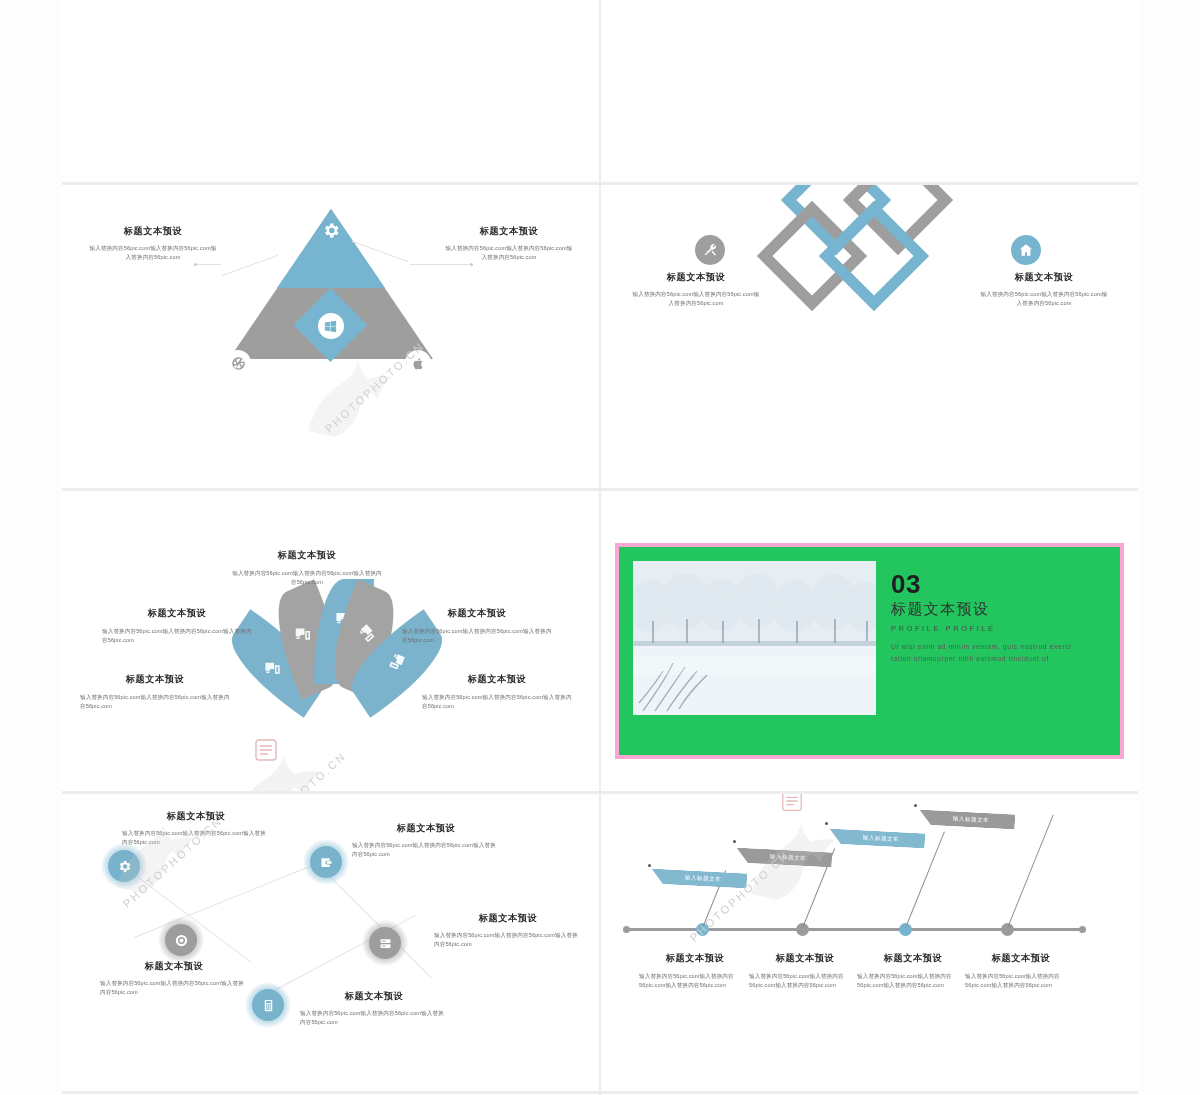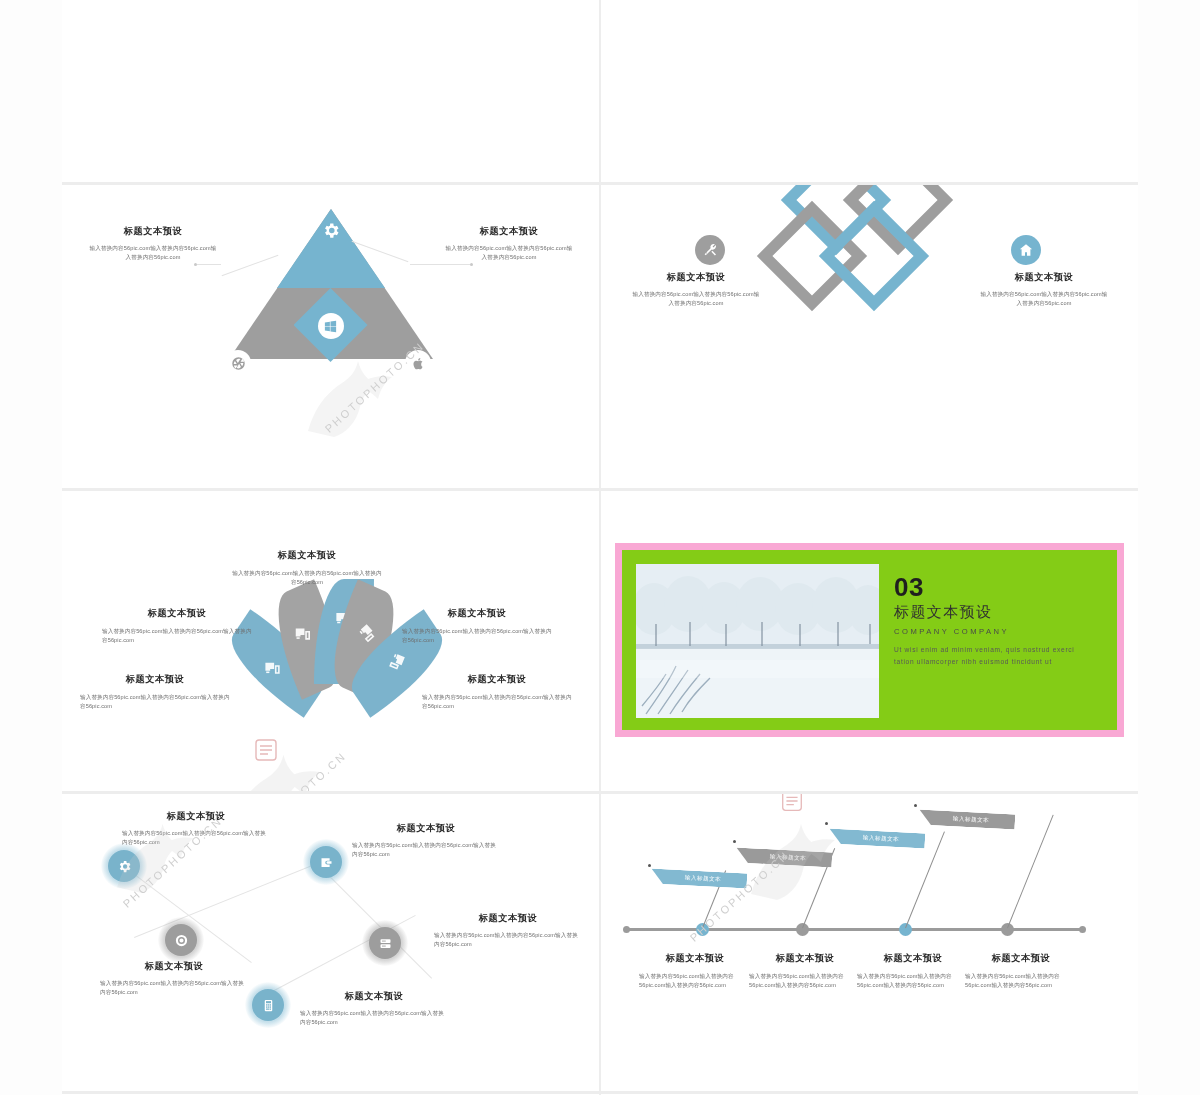--- a/index.html
+++ b/index.html
@@ -70,21 +70,21 @@
   .ico-round svg { width: 16px; height: 16px; fill: #fff; }
   .leaf {
     position:absolute; width: 60px; height: 105px;
     background: #7cb3cc;
     border-radius: 50% 0 50% 0 / 100% 0 100% 0;
   }
   .leaf.gray { background:#a3a3a3; }
   .leaf svg { position:absolute; width:19px;height:19px; fill:#fff; opacity:.92; }
 
   
-  .cover-frame { position:absolute; left: 14px; top: 52px; right: 14px; height: 194px; border:7px solid #f9a8d4; background:#84cc16; }
+  .cover-frame { position:absolute; left: 14px; top: 52px; right: 14px; height: 216px; border:4px solid #f9a8d4; background:#22c55e; }
   .cover-photo {
     position:absolute; left: 14px; top: 14px; width: 243px; height: 154px;
     background:
       radial-gradient(ellipse at 20% 82%, rgba(120,150,175,.30), rgba(120,150,175,0) 52%),
       linear-gradient(#dfe9f1 0%, #e7eff5 33%, #dfe8ef 40%, #eef4f8 62%, #e4ecf2 100%);
     overflow:hidden;
   }
   .cover-txt { position:absolute; left: 272px; top: 24px; }
   .c-num { font-size: 26px; font-weight: bold; color:#1f1f1f; line-height: 1; letter-spacing:.5px; }
   .c-cn  { font-size: 15px; color:#303030; letter-spacing:1.4px; margin-top: 3px; }
@@ -320,21 +320,21 @@
             <g stroke="#8fa3b4" stroke-width="1.3" opacity=".85" fill="none">
               <path d="M10 150c14-20 24-34 30-48M22 150c12-18 22-32 30-44M34 150c10-16 20-28 30-40"></path>
               <path d="M46 148c8-14 18-24 28-34M6 142c10-12 18-22 24-32"></path>
             </g>
             <rect y="96" width="243" height="18" fill="#ffffff" opacity=".25"></rect>
           </svg>
         </div>
         <div class="cover-txt">
           <div class="c-num">03</div>
           <div class="c-cn">标题文本预设</div>
-          <div class="c-en">COMPANY COMPANY</div>
+          <div class="c-en">PROFILE PROFILE</div>
           <div class="c-p">Ut wisi enim ad minim veniam, quis nostrud exerci tation ullamcorper nibh euismod tincidunt ut</div>
         </div>
       </div>
     </div>
 
     <div class="slide">
       <div style="position:absolute;left:0;top:0;width:100%;height:100%;">
         <div class="netline" style="left:62px;top:72px;width:160px;transform:rotate(37deg);"></div>
         <div class="netline" style="left:72px;top:143px;width:200px;transform:rotate(-22deg);"></div>
         <div class="netline" style="left:264px;top:78px;width:150px;transform:rotate(45deg);"></div>

